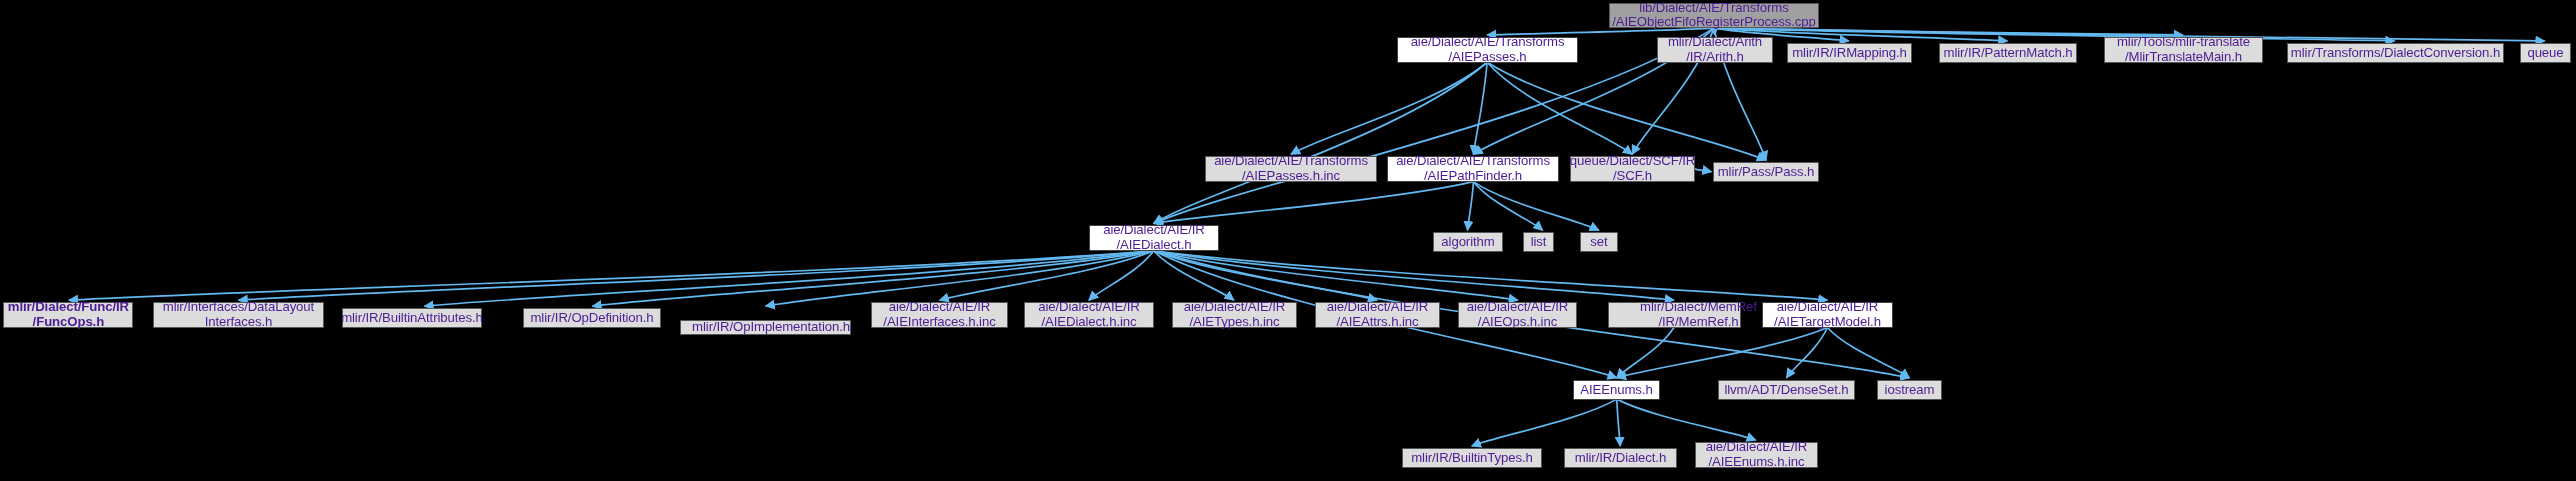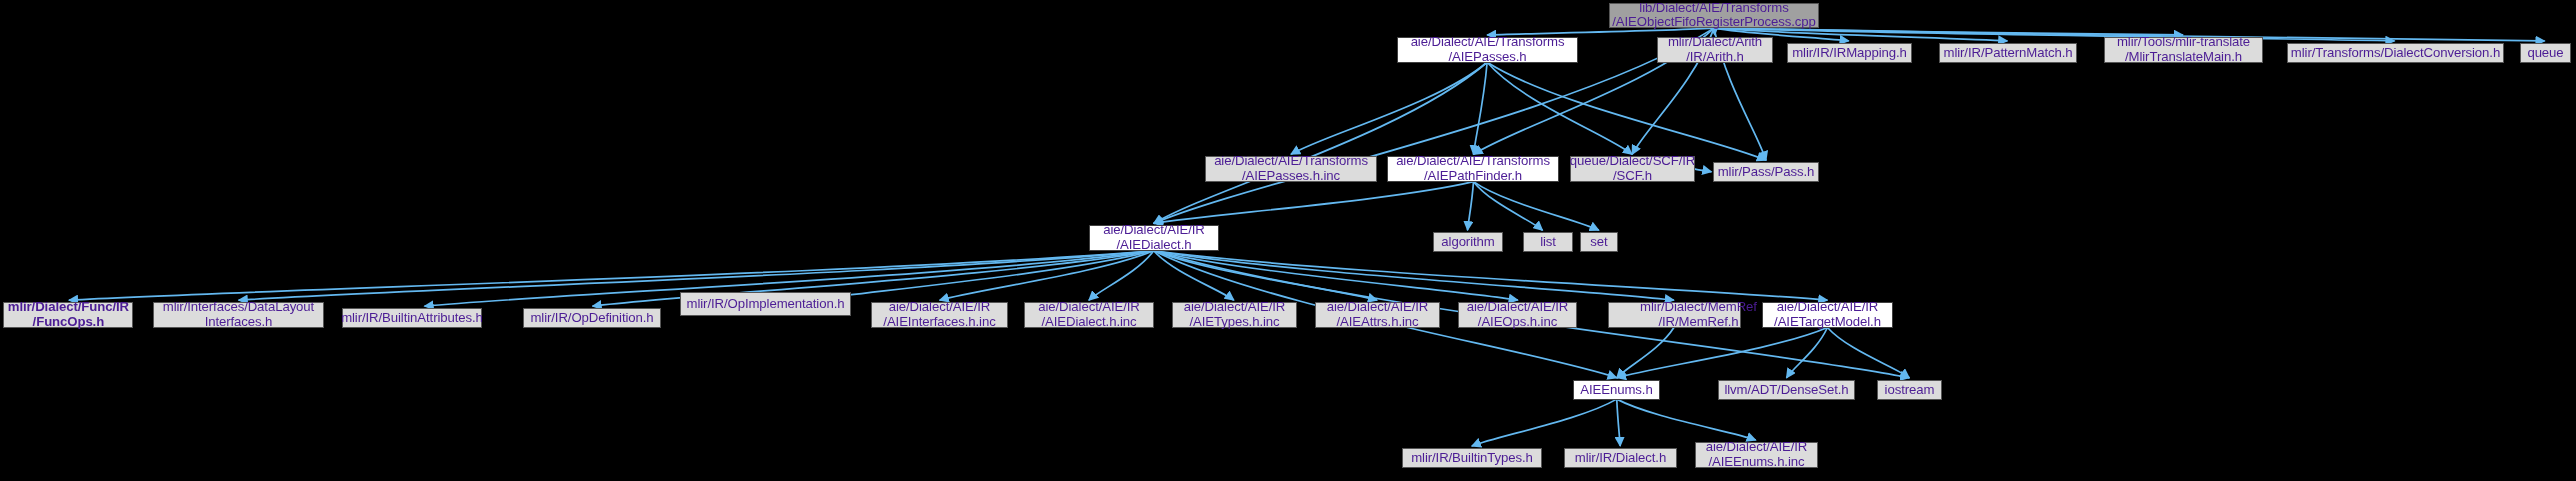--- a/index.html
+++ b/index.html
@@ -117,29 +117,29 @@
     <div class="node" style="left: 1205px; top: 156px; width: 172px; height: 25.6px;"><span>aie/Dialect/AIE/Transforms
 /AIEPasses.h.inc</span></div>
     <div class="node white" style="left: 1387px; top: 156px; width: 172px; height: 25.6px;"><span>aie/Dialect/AIE/Transforms
 /AIEPathFinder.h</span></div>
     <div class="node" style="left: 1570px; top: 156px; width: 125px; height: 25.6px;"><span>queue/Dialect/SCF/IR
 /SCF.h</span></div>
     <div class="node" style="left: 1713px; top: 162px; width: 106px; height: 19.6px;"><span>mlir/Pass/Pass.h</span></div>
     <div class="node white" style="left: 1089px; top: 225px; width: 130px; height: 25.6px;"><span>aie/Dialect/AIE/IR
 /AIEDialect.h</span></div>
     <div class="node" style="left: 1433px; top: 232px; width: 70px; height: 19.6px;"><span>algorithm</span></div>
-    <div class="node" style="left: 1523px; top: 232px; width: 50px; height: 19.6px;"><span>list</span></div>
+    <div class="node" style="left: 1523px; top: 232px; width: 31px; height: 19.6px;"><span>list</span></div>
     <div class="node" style="left: 1580px; top: 232px; width: 38px; height: 19.6px;"><span>set</span></div>
     <div class="node" style="left: 3.4px; top: 302px; width: 130px; height: 25.6px; font-weight: bold;"><span>mlir/Dialect/Func/IR
 /FuncOps.h</span></div>
     <div class="node" style="left: 153px; top: 302px; width: 171px; height: 25.6px;"><span>mlir/Interfaces/DataLayout
 Interfaces.h</span></div>
     <div class="node" style="left: 342px; top: 308px; width: 140px; height: 19.6px;"><span>mlir/IR/BuiltinAttributes.h</span></div>
     <div class="node" style="left: 523px; top: 308px; width: 138px; height: 19.6px;"><span>mlir/IR/OpDefinition.h</span></div>
-    <div class="node" style="left: 680px; top: 292px; width: 171px; height: 24px;"><span>mlir/IR/OpImplementation.h</span></div>
+    <div class="node" style="left: 680px; top: 320px; width: 171px; height: 15px; justify-content: flex-end;"><span>mlir/IR/OpImplementation.h</span></div>
     <div class="node" style="left: 871px; top: 302px; width: 137px; height: 25.6px;"><span>aie/Dialect/AIE/IR
 /AIEInterfaces.h.inc</span></div>
     <div class="node" style="left: 1024px; top: 302px; width: 130px; height: 25.6px;"><span>aie/Dialect/AIE/IR
 /AIEDialect.h.inc</span></div>
     <div class="node" style="left: 1172px; top: 302px; width: 125px; height: 25.6px;"><span>aie/Dialect/AIE/IR
 /AIETypes.h.inc</span></div>
     <div class="node" style="left: 1315px; top: 302px; width: 125px; height: 25.6px;"><span>aie/Dialect/AIE/IR
 /AIEAttrs.h.inc</span></div>
     <div class="node" style="left: 1458px; top: 302px; width: 119px; height: 25.6px;"><span>aie/Dialect/AIE/IR
 /AIEOps.h.inc</span></div>

